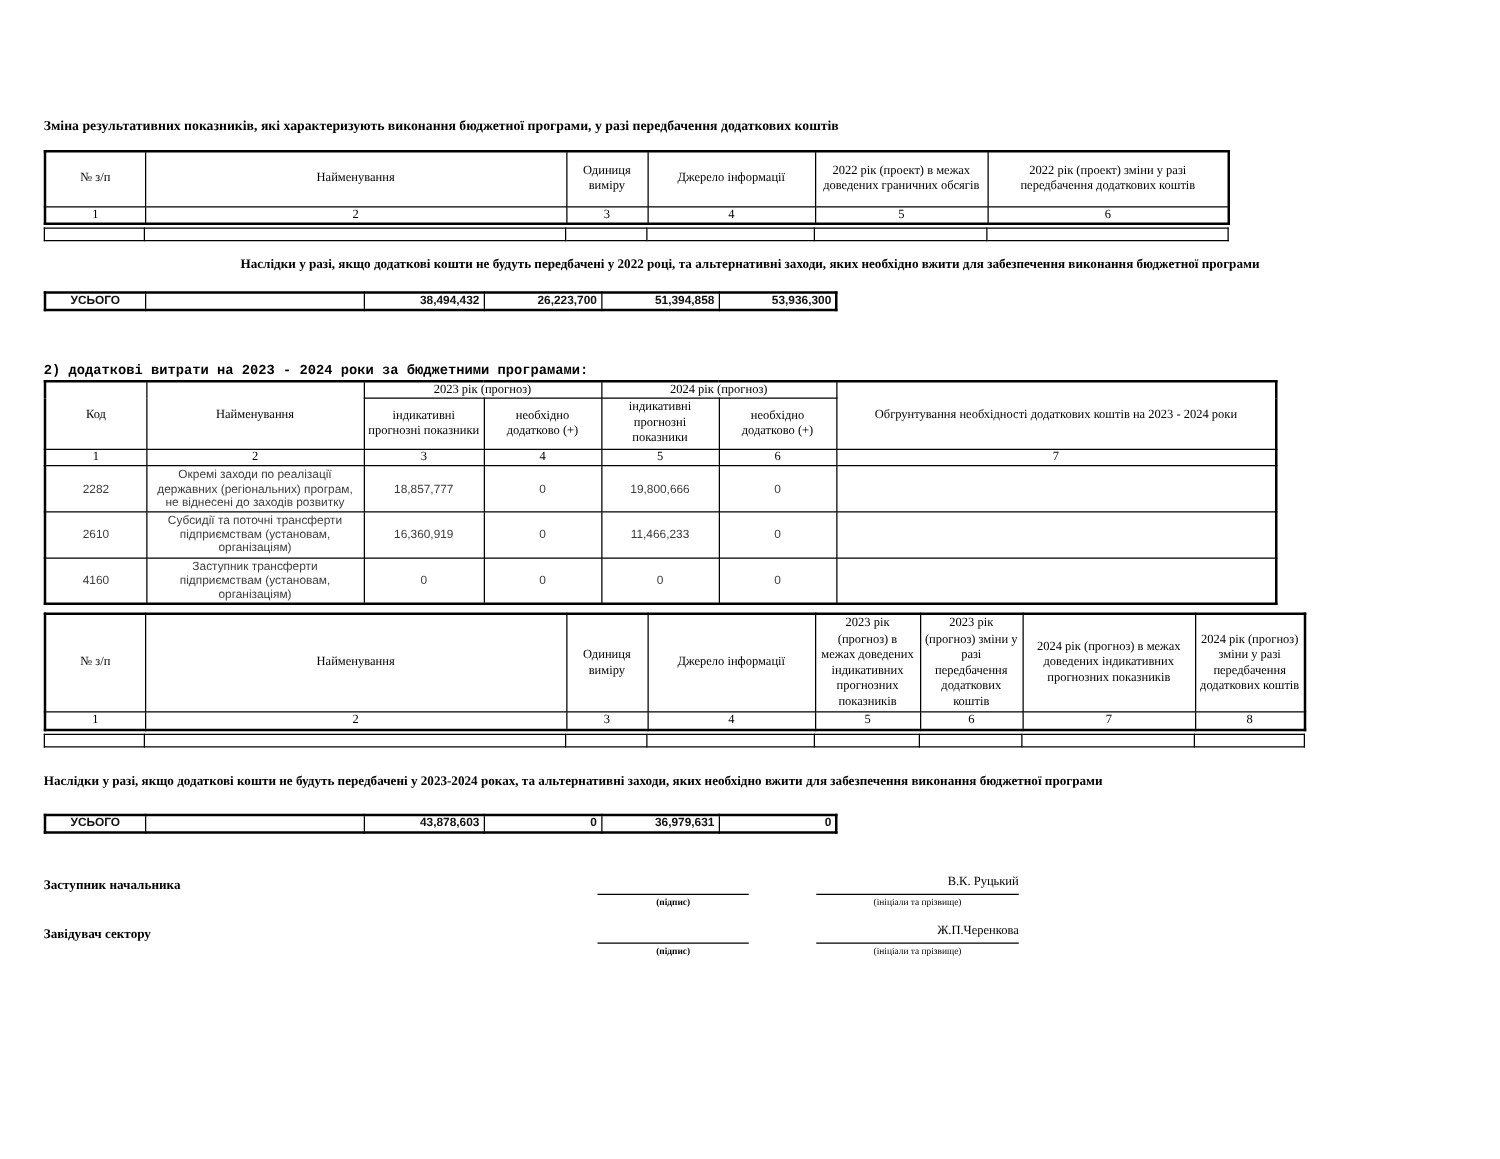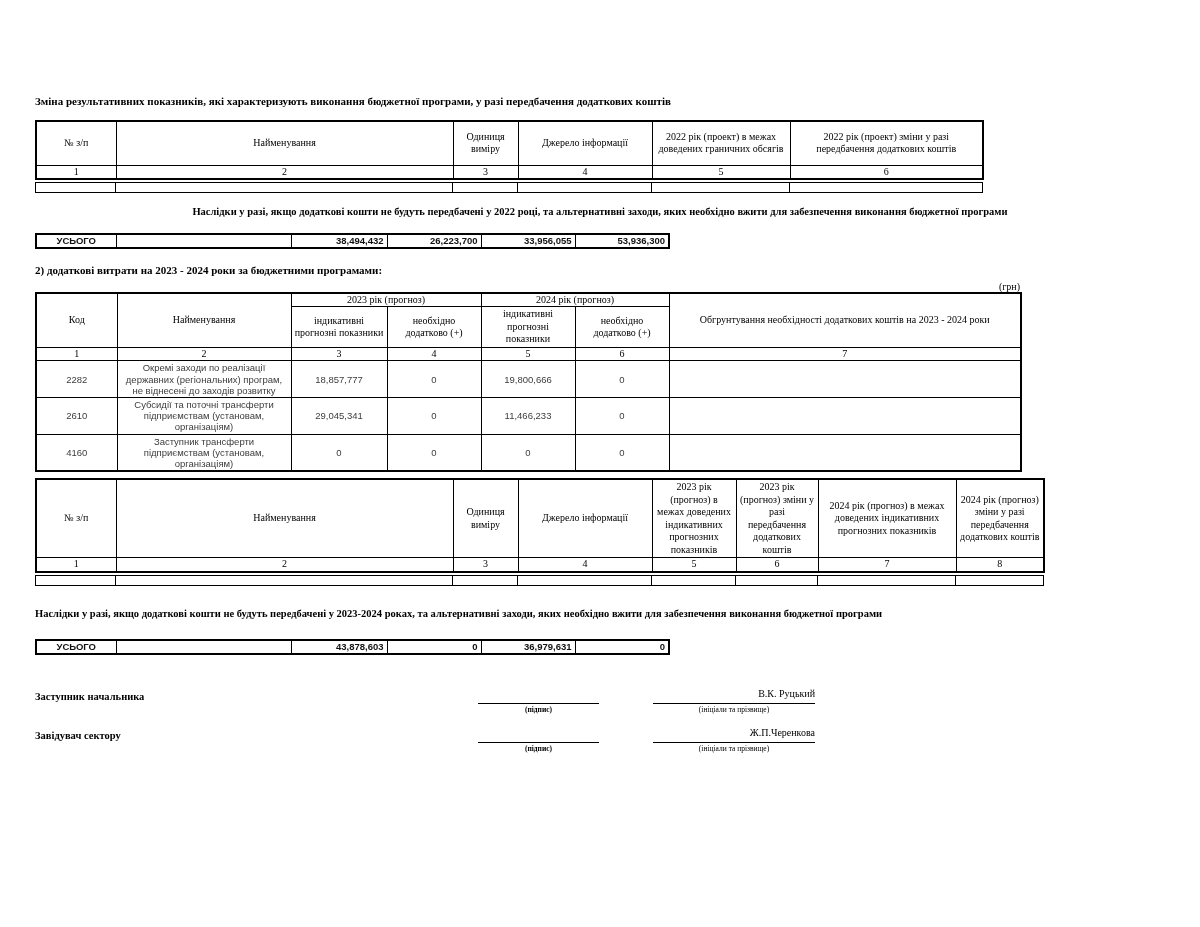--- a/index.html
+++ b/index.html
@@ -125,29 +125,28 @@
       <col style="width:94px">
         <col style="width:94px">
         <col style="width:94px">
     </colgroup>
     <tbody>
         <tr>
       <td class="tot-label">УСЬОГО</td>
       <td></td>
       <td class="num">38,494,432</td>
       <td class="num">26,223,700</td>
-      <td class="num">33,956,055</td>
+      <td class="num">51,394,858</td>
       <td class="num">53,936,300</td>
     </tr>
   </tbody>
     </table>
 
-  <p class="title" style="margin-top:15px;">2) додаткові витрати на 2023 - 2024  роки за бюджетними програмами:</p>
-
-  <div class="grn">(грн)</div>
+  <p class="title" style="margin-top:42px;font-family:Liberation Mono, monospace;">2) додаткові витрати на 2023 - 2024  роки за бюджетними програмами:</p>
+
 
   <table class="doc" style="width:985px;">
     <colgroup>
       <col style="width:81px">
         <col style="width:174px">
         <col style="width:96px">
         <col style="width:94px">
       <col style="width:94px">
         <col style="width:94px">
         <col style="width:352px">
@@ -180,21 +179,21 @@
       <td>Окремі заходи по реалізації державних (регіональних) програм, не віднесені до заходів розвитку</td>
       <td class="num">18,857,777</td>
       <td class="num">0</td>
       <td class="num">19,800,666</td>
       <td class="num">0</td>
       <td></td>
     </tr>
     <tr class="sans">
       <td style="height:30px;">2610</td>
       <td>Субсидії та поточні трансферти підприємствам (установам, організаціям)</td>
-      <td class="num">29,045,341</td>
+      <td class="num">16,360,919</td>
       <td class="num">0</td>
       <td class="num">11,466,233</td>
       <td class="num">0</td>
       <td></td>
     </tr>
     <tr class="sans">
       <td style="height:24px;">4160</td>
       <td>Заступник трансферти підприємствам (установам, організаціям)</td>
       <td class="num">0</td>
       <td class="num">0</td>

